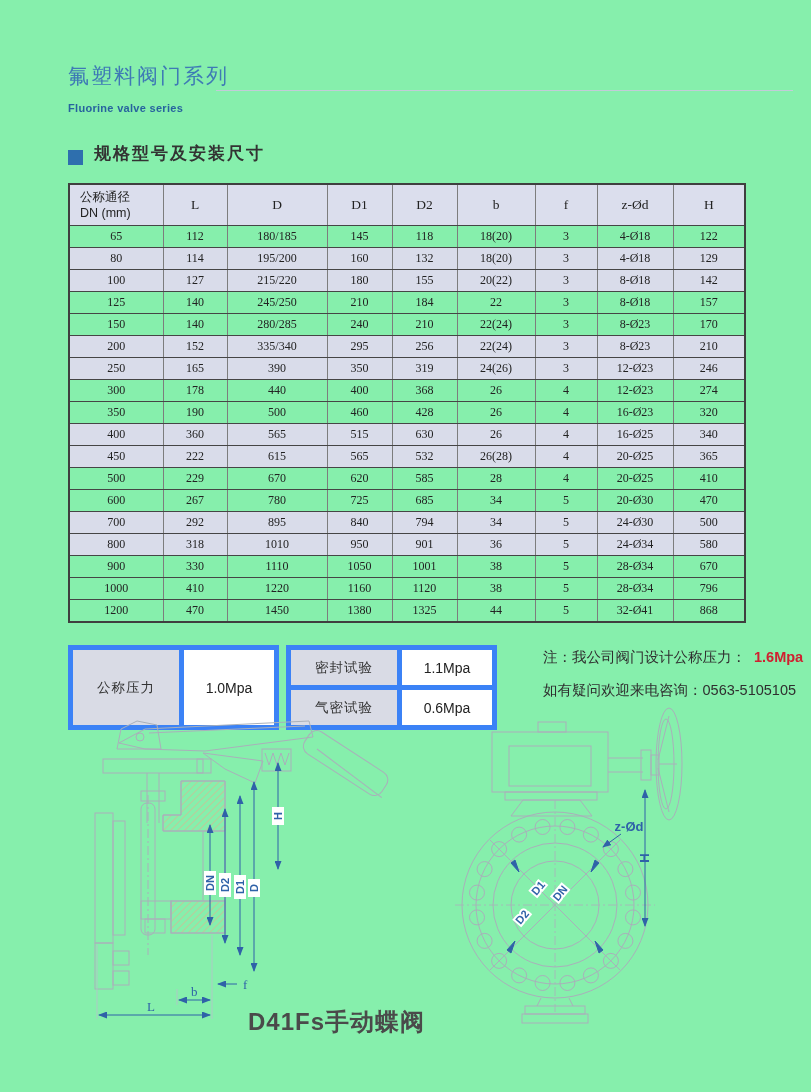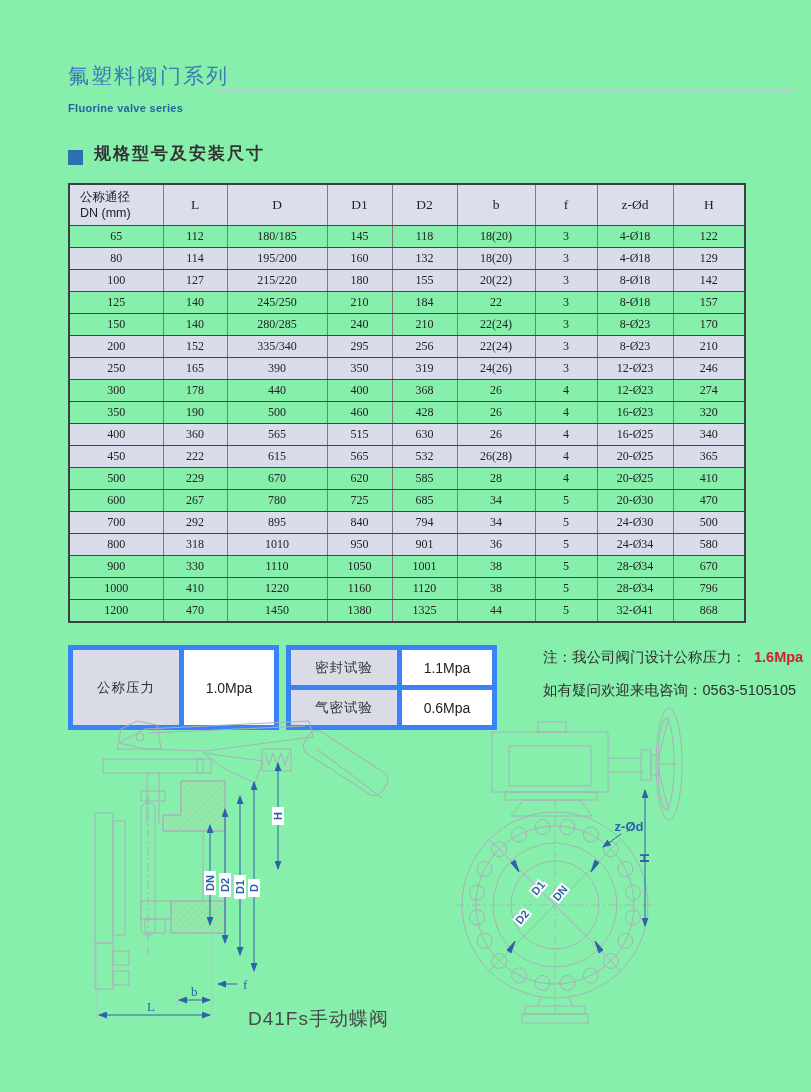--- a/index.html
+++ b/index.html
@@ -36,21 +36,21 @@
   .pressure-table td{border:5px solid #3b82f6;height:33px;text-align:center;vertical-align:middle;}
   .pressure-table td.plabel{width:104px;background:#d9dbe5;font-size:13.5px;color:#333;letter-spacing:1px;}
   .pressure-table td.pvalue{width:88px;background:#fff;font-size:14px;color:#222;}
 
   
   .note{position:absolute;left:543px;top:641px;font-size:14.5px;color:#2f2f2f;line-height:33px;}
   .note .hl{color:#cf2030;font-weight:bold;margin-left:8px;}
 
   
   .drawing{position:absolute;}
-  .caption{position:absolute;font-size:19px;font-weight:400;color:#4a4a4a;letter-spacing:1px;text-align:center;}
+  .caption{position:absolute;font-size:24px;font-weight:700;color:#4a4a4a;letter-spacing:1px;text-align:center;}
   svg text.dim{font-family:"Liberation Sans",sans-serif;font-size:11px;font-weight:bold;fill:#2f62a8;}
   svg text.dimser{font-family:"Liberation Serif",serif;font-size:13px;fill:#2f62a8;}
 </style>
 </head>
 <body>
 
 <div id="page">
 
   <div class="doc-header">
     <div class="doc-title">氟塑料阀门系列</div>

